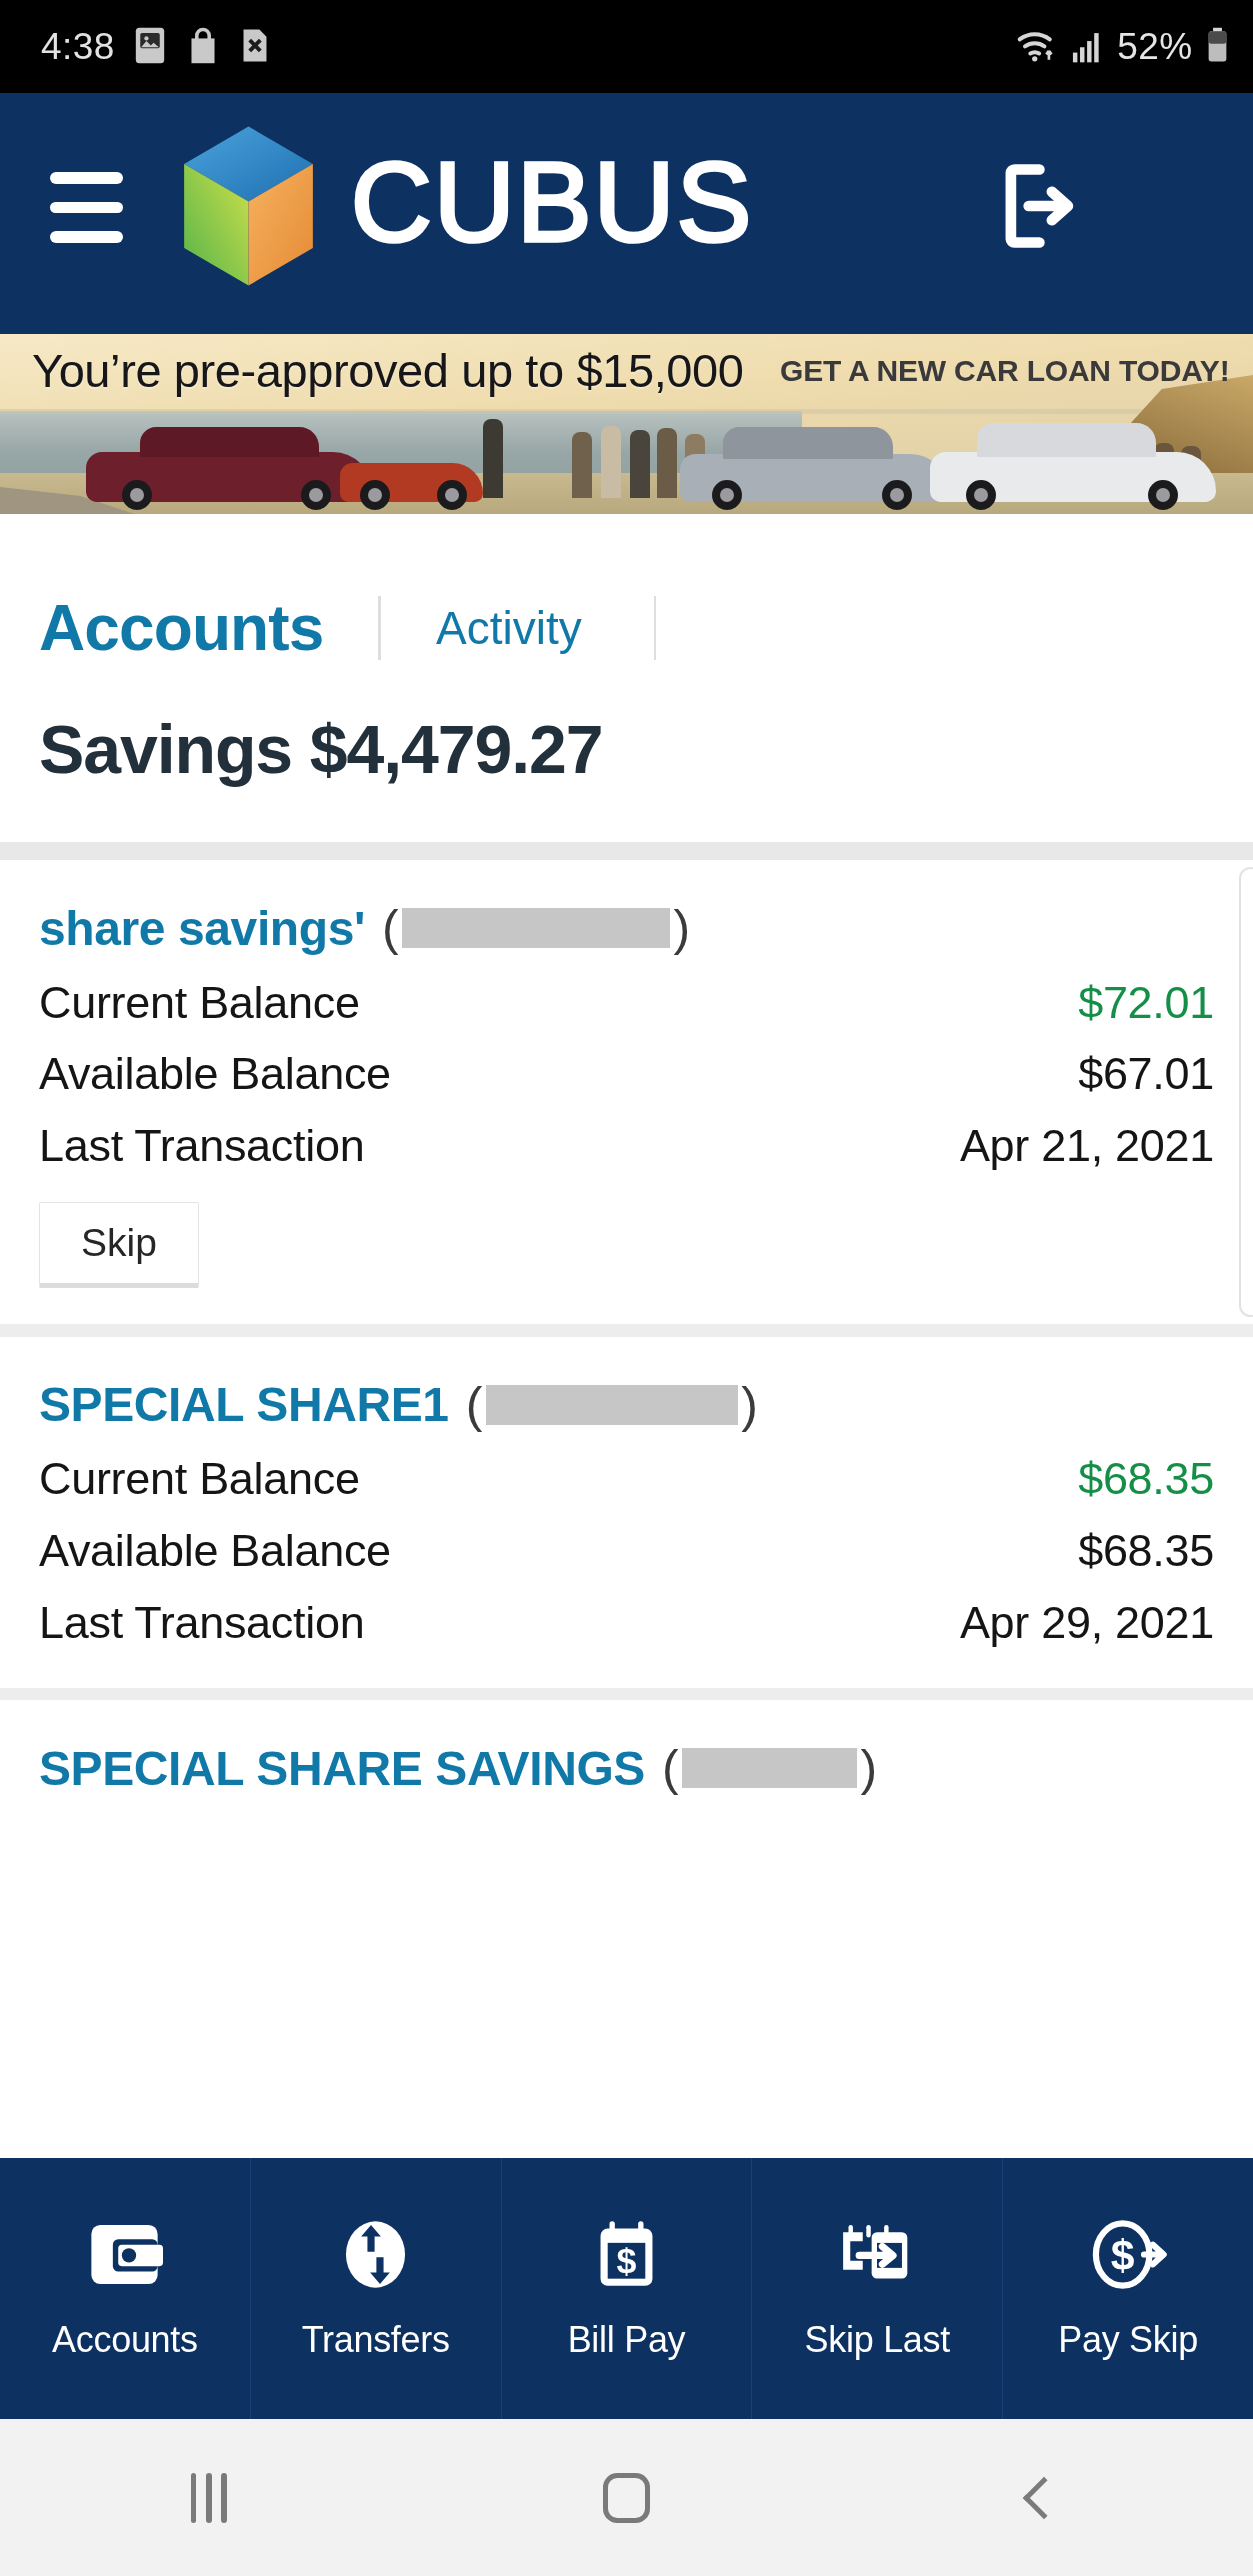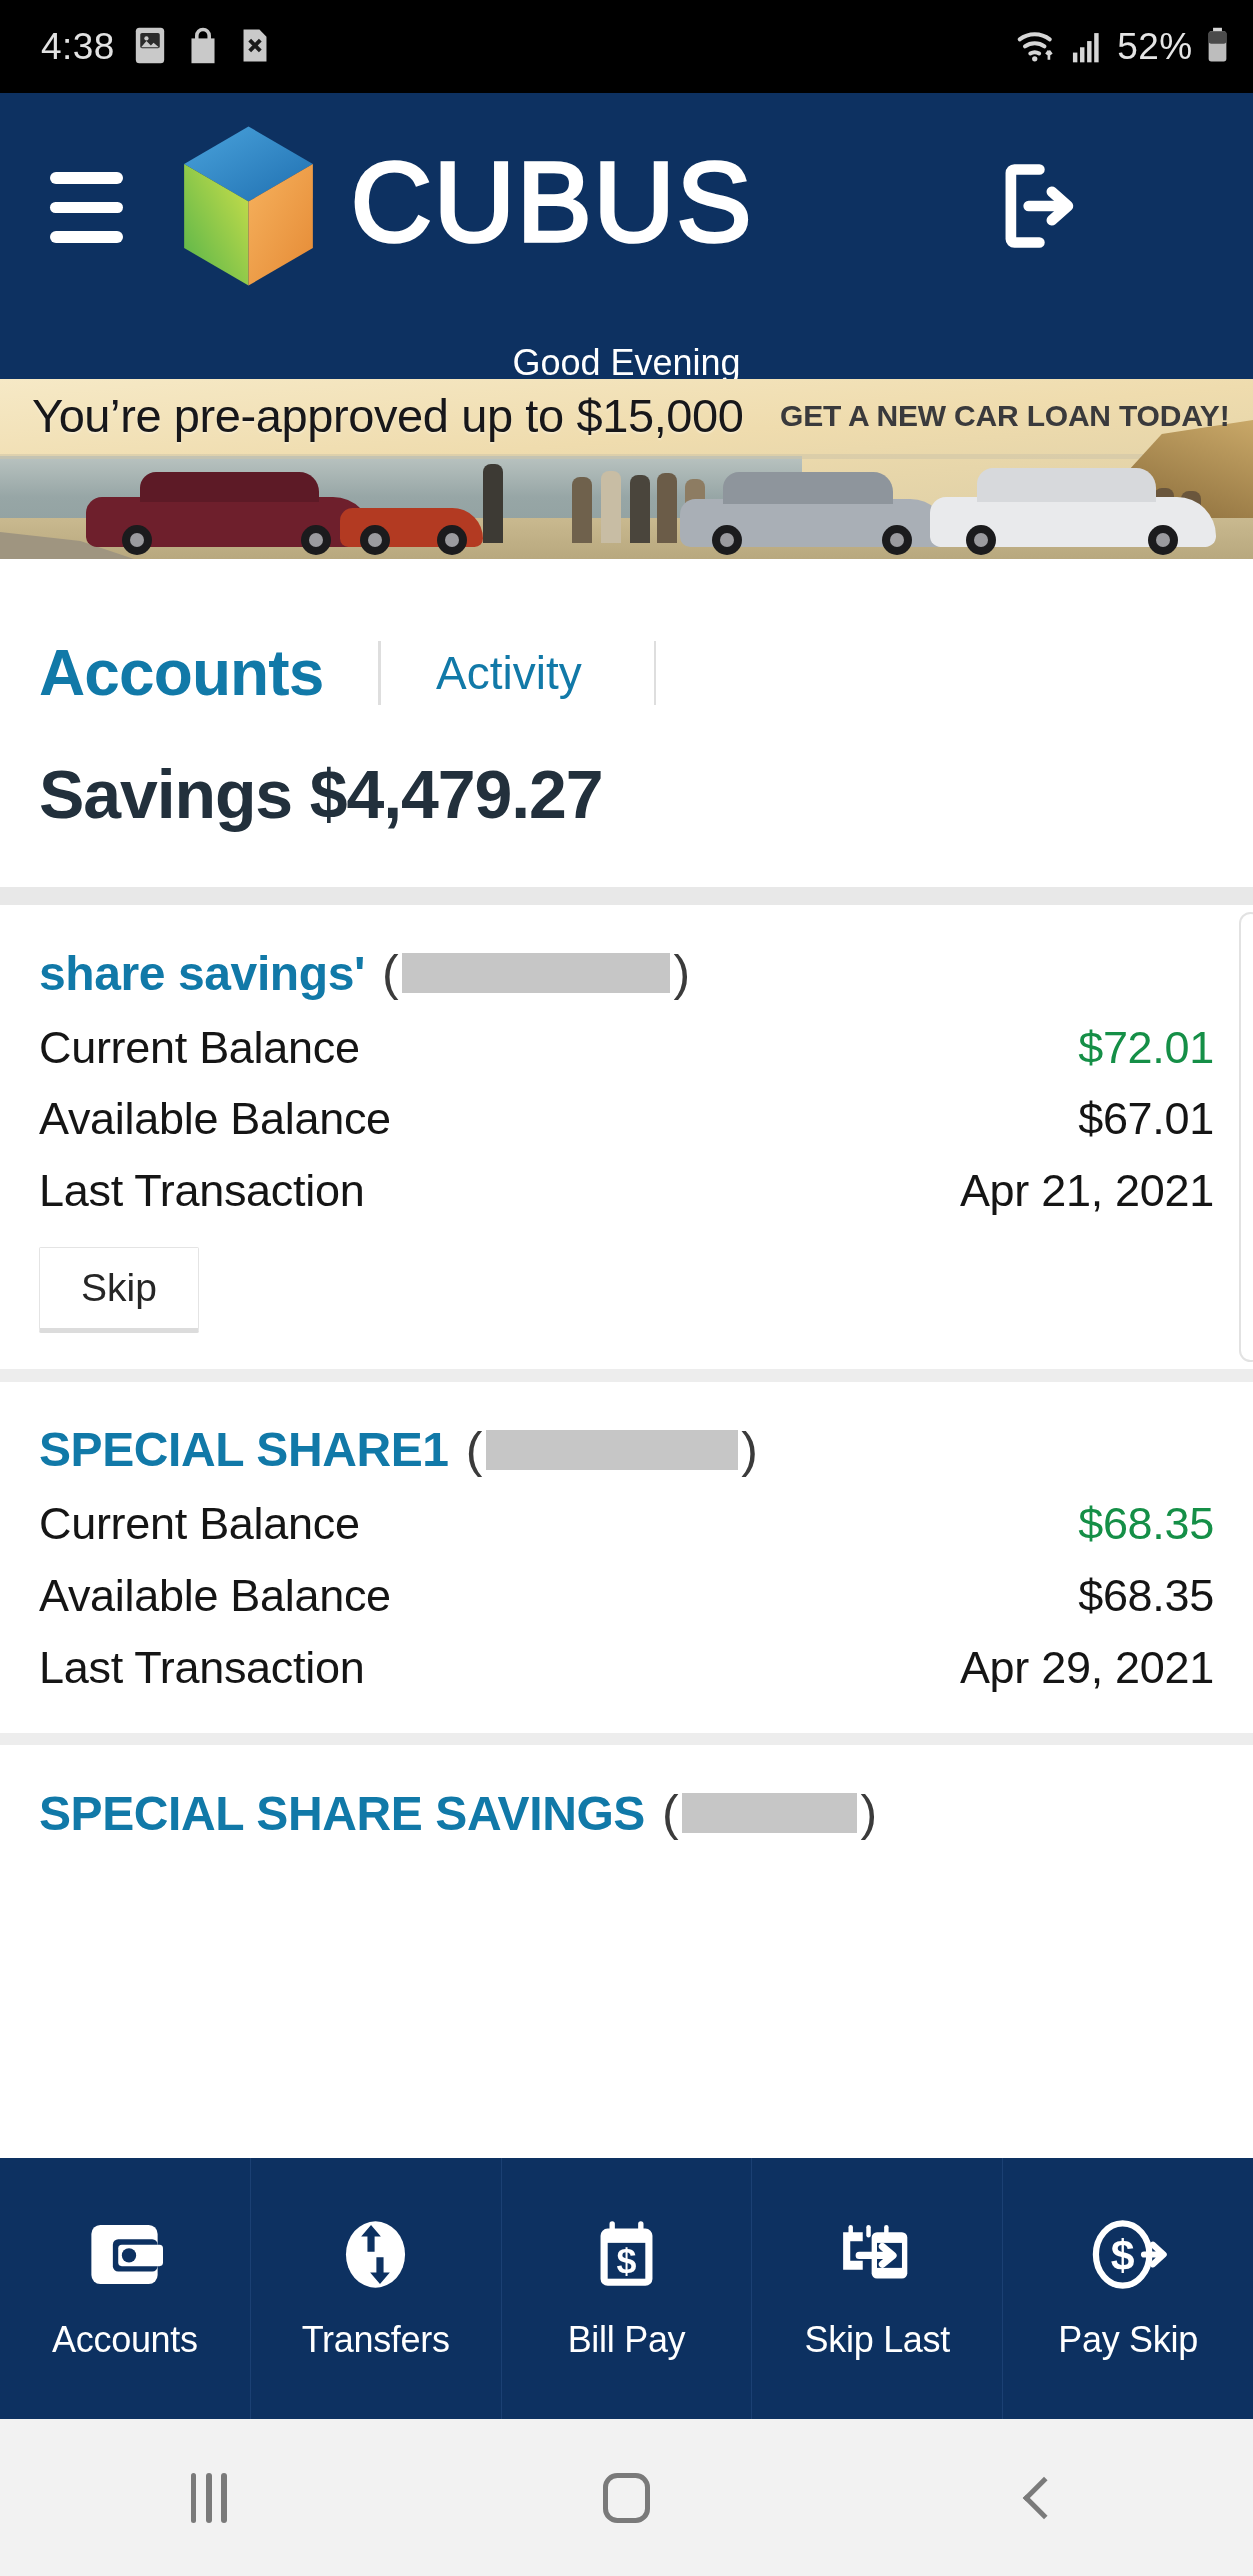--- a/index.html
+++ b/index.html
@@ -19,21 +19,21 @@
   }
   .sb-left{ display:flex; gap:19.7px; }
   .sb-right{ display:flex; align-items:center; gap:12.5px; }
   .sb-clock{ font-size:37px; letter-spacing:0.4px; color:#e2e2e2; }
   .sb-pct{ font-size:37px; color:#e5e5e5; letter-spacing:0.4px; }
   .ic{ display:block; }
 
   
   .appbar{
     background:#0d3161; position:relative;
-    height:286px;
+    height:241px;
   }
   .appbar-row{
     height:229px; display:flex; align-items:center; padding-left:50px; gap:0;
   }
   .hamburger{ width:77px; display:flex; flex-direction:column; gap:18px; cursor:pointer; }
   .hamburger span{ display:block; height:11.6px; background:#fff; border-radius:6.3px; width:73px; }
   .logo-cube{ margin-left:50px; }
   .wordmark{ margin-left:30px; }
   .logout{ margin-left:21.5px; }
   

